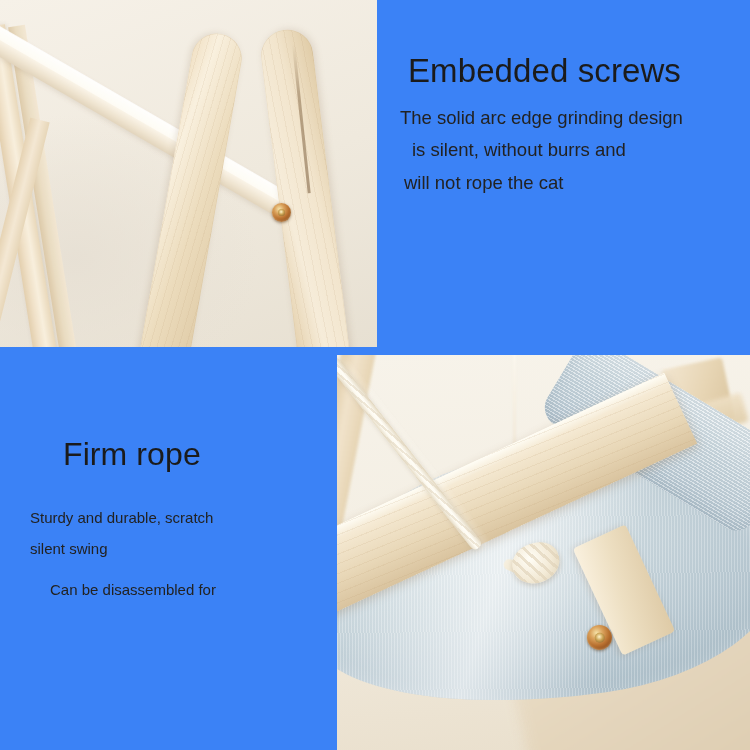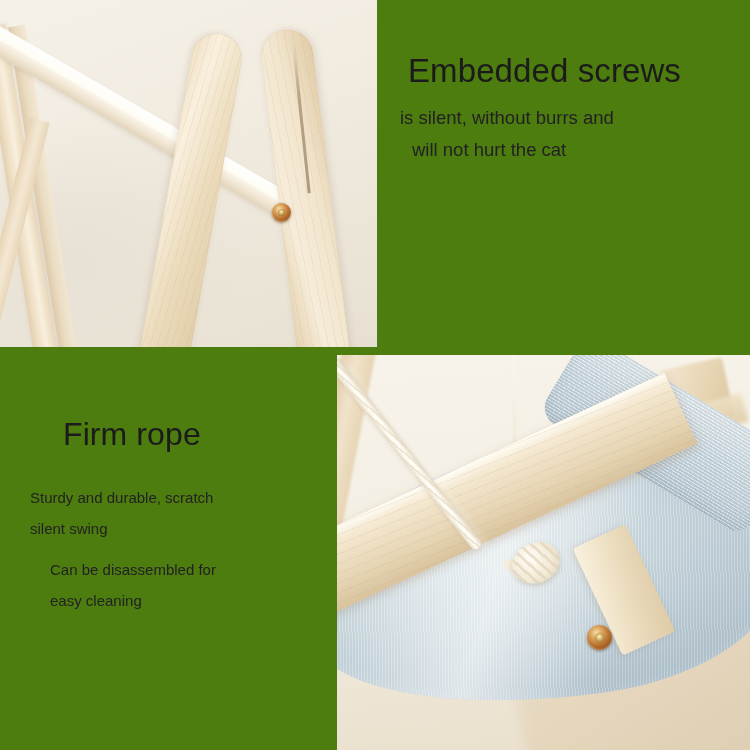--- a/index.html
+++ b/index.html
@@ -2,21 +2,21 @@
 <html><head>
 <meta charset="utf-8">
 <style>
   html,body{margin:0;padding:0;}
   body{
     width:750px;height:750px;position:relative;overflow:hidden;
     background:#ffffff;
     font-family:"Liberation Sans",sans-serif;
     -webkit-font-smoothing:antialiased;
   }
-  .stage{position:absolute;inset:0;width:750px;height:750px;background:#4d7c0f;}
+  .stage{position:absolute;inset:0;width:750px;height:750px;background:#3b82f6;}
 
   
   .photo{position:absolute;overflow:hidden;}
 
   
   #photo-frame{left:0;top:0;width:377px;height:347px;
     background:
       radial-gradient(120% 90% at 78% 18%, #f7f2e9 0%, #efe9de 48%, #e6dfd2 100%),
       #eee8dd;
   }
@@ -247,21 +247,21 @@
   #screw-hammock{left:250px;top:270px;width:25px;height:25px;}
   #screw-hammock .ring{
     position:absolute;inset:-3px;border-radius:50%;
     background:radial-gradient(circle at 40% 35%, rgba(240,200,150,.9) 0%, rgba(200,130,70,.55) 60%, rgba(150,90,45,.25) 100%);
     filter:blur(1px);z-index:-1;
   }
 
   
   .text-block{position:absolute;}
   #text-screws{left:400px;top:52px;width:345px;}
-  #text-rope{left:30px;top:416px;width:300px;}
+  #text-rope{left:30px;top:436px;width:300px;}
 
   .heading{
     color:#1b1b1b;
     font-size:33px;
     font-weight:400;
     line-height:1.18;
     letter-spacing:.1px;
     white-space:nowrap;
   }
   #text-screws .heading{margin-left:8px;}
@@ -310,34 +310,34 @@
     <div class="seam"></div>
 
     <div class="screw" id="screw-frame">
       <div class="slot"></div>
     </div>
   </div>
 
   <div class="text-block" id="text-screws">
     <div class="heading">Embedded screws</div>
     <div class="body">
+      <div class="body-line">The solid arc edge grinding design</div>
       <div class="body-line">is silent, without burrs and</div>
-      <div class="body-line">will not hurt the cat</div>
+      <div class="body-line">will not rope the cat</div>
     </div>
   </div>
 
   <div class="text-block" id="text-rope">
     <div class="heading">Firm rope</div>
     <div class="para para1">
       <div class="body-line">Sturdy and durable, scratch</div>
       <div class="body-line"> silent swing</div>
     </div>
     <div class="para para2">
       <div class="body-line">Can be disassembled for</div>
-      <div class="body-line">easy cleaning</div>
     </div>
   </div>
 
   <div class="photo" id="photo-hammock">
     <div class="bg"></div>
     <div class="floor"></div>
     <div class="farrail"></div>
     <div class="block"></div>
     <div class="block2"></div>
     <div class="legbg"></div>

